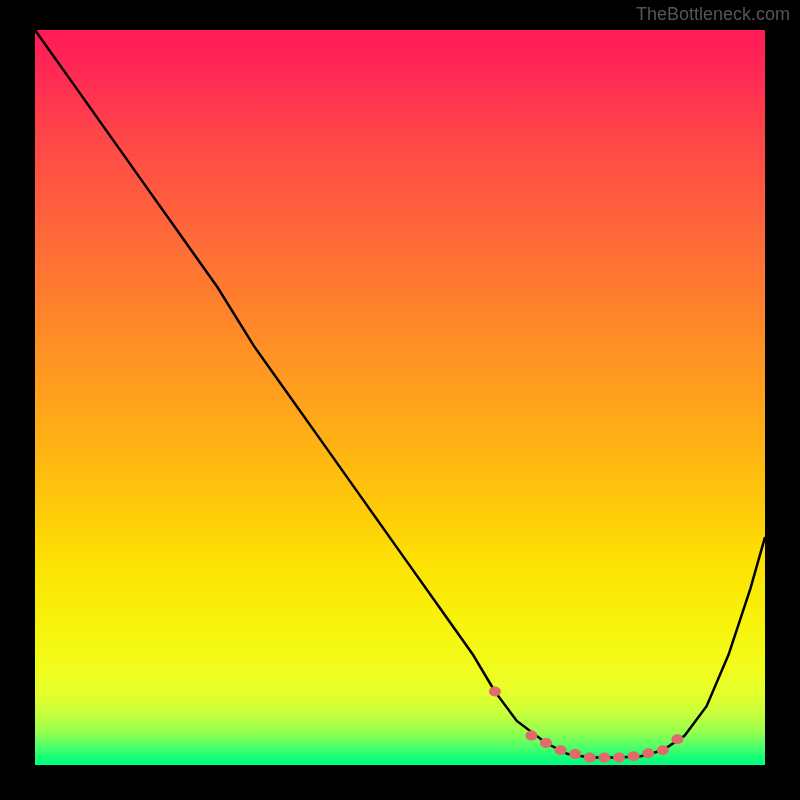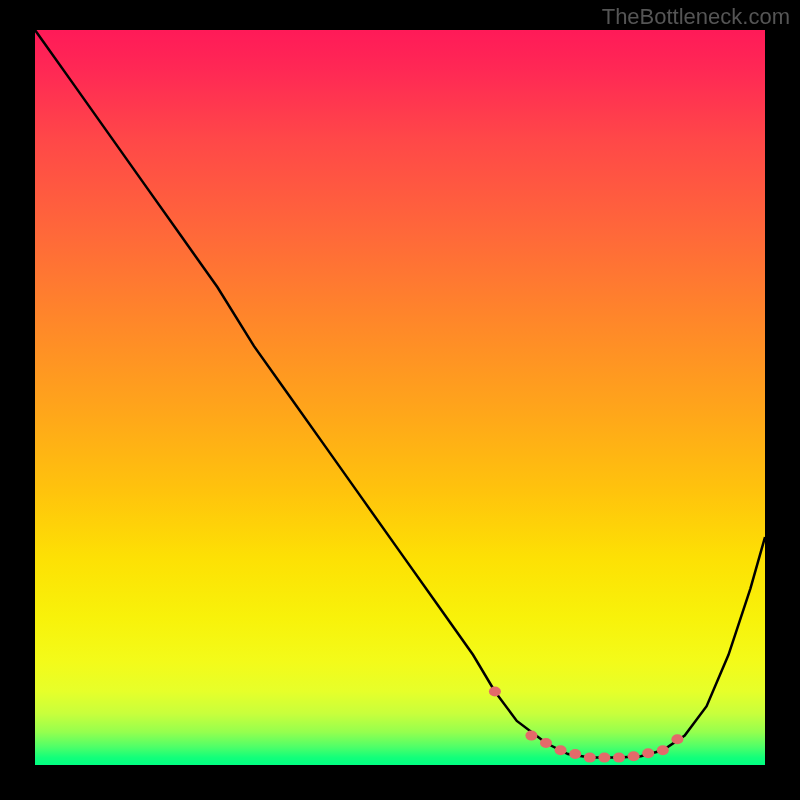--- a/index.html
+++ b/index.html
@@ -9,21 +9,21 @@
     width: 800px;
     height: 800px;
     position: relative;
     font-family: Arial, Helvetica, sans-serif;
   }
   .watermark {
     position: absolute;
     top: 4px;
     right: 10px;
     color: #555;
-    font-size: 22px;
+    font-size: 18px;
     font-weight: 500;
     z-index: 10;
   }
   .plot-area {
     position: absolute;
     left: 35px;
     top: 30px;
     width: 730px;
     height: 735px;
     overflow: hidden;

